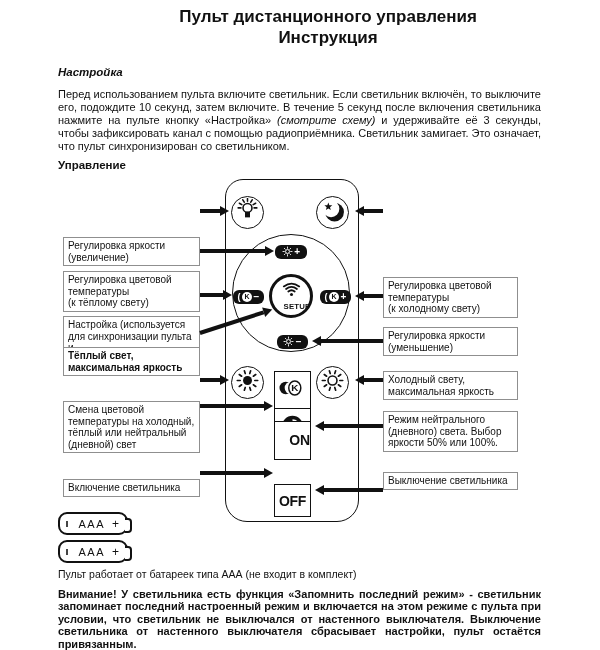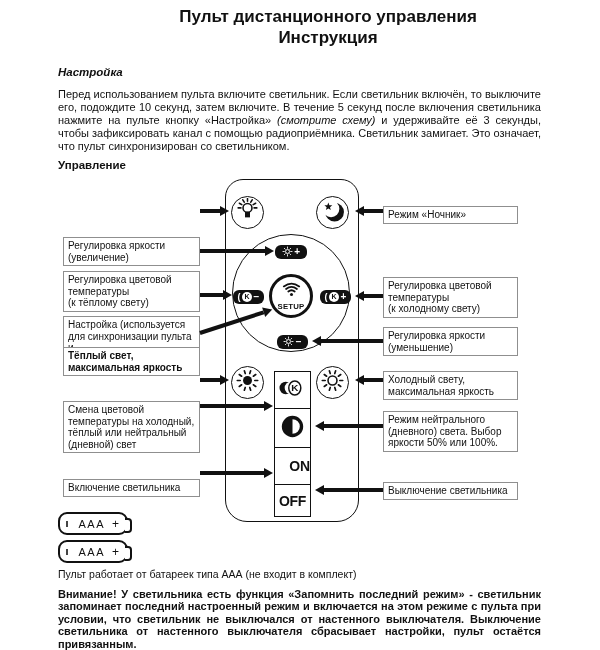--- a/index.html
+++ b/index.html
@@ -27,21 +27,21 @@
   
   .remote{position:absolute;left:225px;top:179px;width:134px;height:343px;box-sizing:border-box;
         border:1.6px solid #111;border-radius:18px 18px 22px 22px;background:#fff;}
   .cbtn{position:absolute;width:33px;height:33px;box-sizing:border-box;border:1.6px solid #111;
         border-radius:50%;background:#fff;display:flex;align-items:center;justify-content:center;}
   .bigcircle{position:absolute;left:232px;top:234px;width:118px;height:118px;box-sizing:border-box;
         border:1.4px solid #111;border-radius:50%;}
   .setup{position:absolute;left:269px;top:274px;width:44px;height:44px;box-sizing:border-box;
         border:3.2px solid #111;border-radius:50%;background:#fff;display:flex;flex-direction:column;
         align-items:center;justify-content:center;}
-  .setup-label{font-size:7.8px;font-weight:bold;letter-spacing:0.2px;margin-top:0.5px;}
+  .setup-label{font-size:7.8px;font-weight:bold;letter-spacing:0.2px;margin-top:0.5px;padding-left:12px;}
   .pill{position:absolute;height:14px;box-sizing:border-box;background:#111;border-radius:6px;color:#fff;
         display:flex;align-items:center;justify-content:center;gap:1.5px;font-weight:bold;}
   .pill .sign{font-size:10px;line-height:10px;}
   .pill .paren{font-size:9px;line-height:9px;font-weight:bold;}
   .kdisc{display:inline-flex;width:10px;height:10px;border-radius:50%;background:#fff;color:#111;
         font-size:7px;font-weight:bold;align-items:center;justify-content:center;line-height:10px;}
   .cell{position:absolute;left:274px;width:37px;box-sizing:border-box;background:#fff;
         border:1.6px solid #111;display:flex;align-items:center;justify-content:center;}
   .onoff{font-size:14px;font-weight:bold;letter-spacing:-0.3px;}
   
@@ -213,21 +213,21 @@
     </span>
   </div>
   <div class="cell" style="top:407.5px;height:41px;">
     <span>
       <svg width="27" height="27" viewBox="0 0 24 24">
         <circle cx="12" cy="12" r="8" fill="#fff" stroke="#111" stroke-width="3"></circle>
         <path d="M12,4 A8,8 0 0 0 12,20 Z" fill="#111"></path>
       </svg>
     </span>
   </div>
-  <div class="cell" style="top:447px;height:38.5px;padding-left:14px;">
+  <div class="cell" style="top:421px;height:38.5px;padding-left:14px;">
     <span class="onoff">ON</span>
   </div>
   <div class="cell" style="top:484px;height:33px;">
     <span class="onoff">OFF</span>
   </div>
 
   <div class="lbox" style="top:237px;">Регулировка яркости
 (увеличение)</div>
   <div class="lbox" style="top:271px;">Регулировка цветовой
 температуры
@@ -236,32 +236,31 @@
 для синхронизации пульта и
 светильника)</div>
   <div class="lbox" style="top:347px;font-weight:bold;">Тёплый свет,
 максимальная яркость</div>
   <div class="lbox" style="top:401px;">Смена цветовой
 температуры на холодный,
 тёплый или нейтральный
 (дневной) свет</div>
   <div class="lbox" style="top:479px;">Включение светильника</div>
 
-  <div class="rbox" style="top:206px;">Режим «Ночник»</div>
   <div class="rbox" style="top:277px;">Регулировка цветовой
 температуры
 (к холодному свету)</div>
   <div class="rbox" style="top:327px;">Регулировка яркости
 (уменьшение)</div>
   <div class="rbox" style="top:371px;">Холодный свету,
 максимальная яркость</div>
   <div class="rbox" style="top:411px;">Режим нейтрального
 (дневного) света. Выбор
 яркости 50% или 100%.</div>
-  <div class="rbox" style="top:482px;">Выключение светильника</div>
+  <div class="rbox" style="top:472px;">Выключение светильника</div>
 
   <div class="arr arr-r" style="left:200px;top:209px;width:20px;"></div>
   <div class="arr arr-r" style="left:200px;top:248.5px;width:65px;"></div>
   <div class="arr arr-r" style="left:200px;top:293px;width:23px;"></div>
   <div class="arr arr-r" style="left:200px;top:331px;width:67px;transform:rotate(-18deg);transform-origin:0 50%;"></div>
   <div class="arr arr-r" style="left:200px;top:378px;width:20px;"></div>
   <div class="arr arr-r" style="left:200px;top:404px;width:64px;"></div>
   <div class="arr arr-r" style="left:200px;top:471px;width:64px;"></div>
 
   <div class="arr arr-l" style="left:363px;top:209px;width:20px;"></div>

